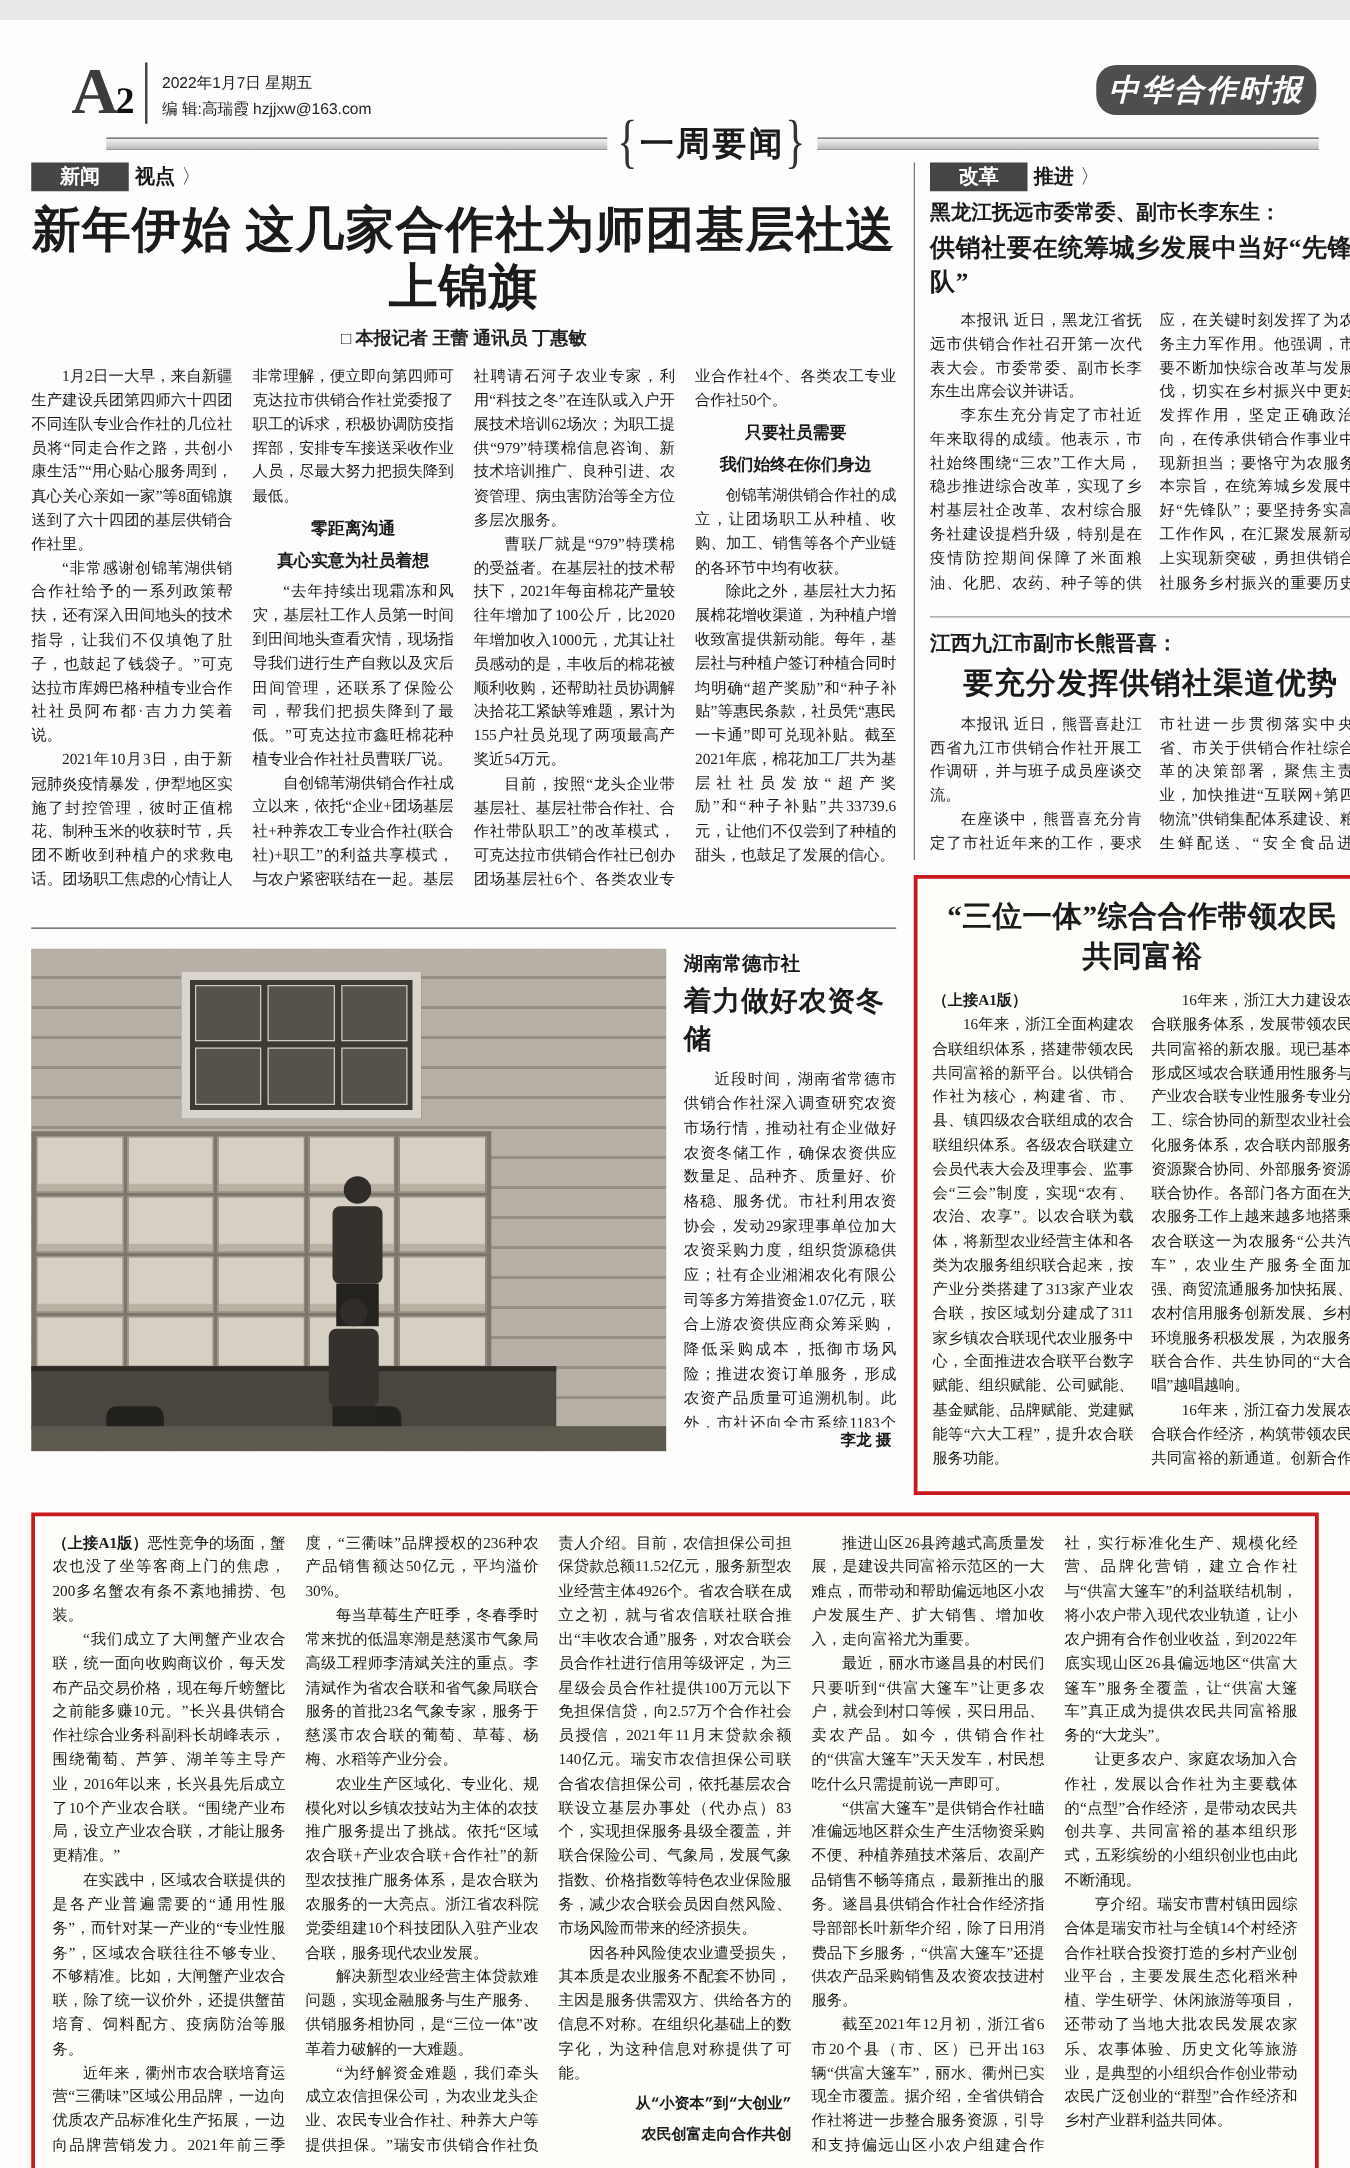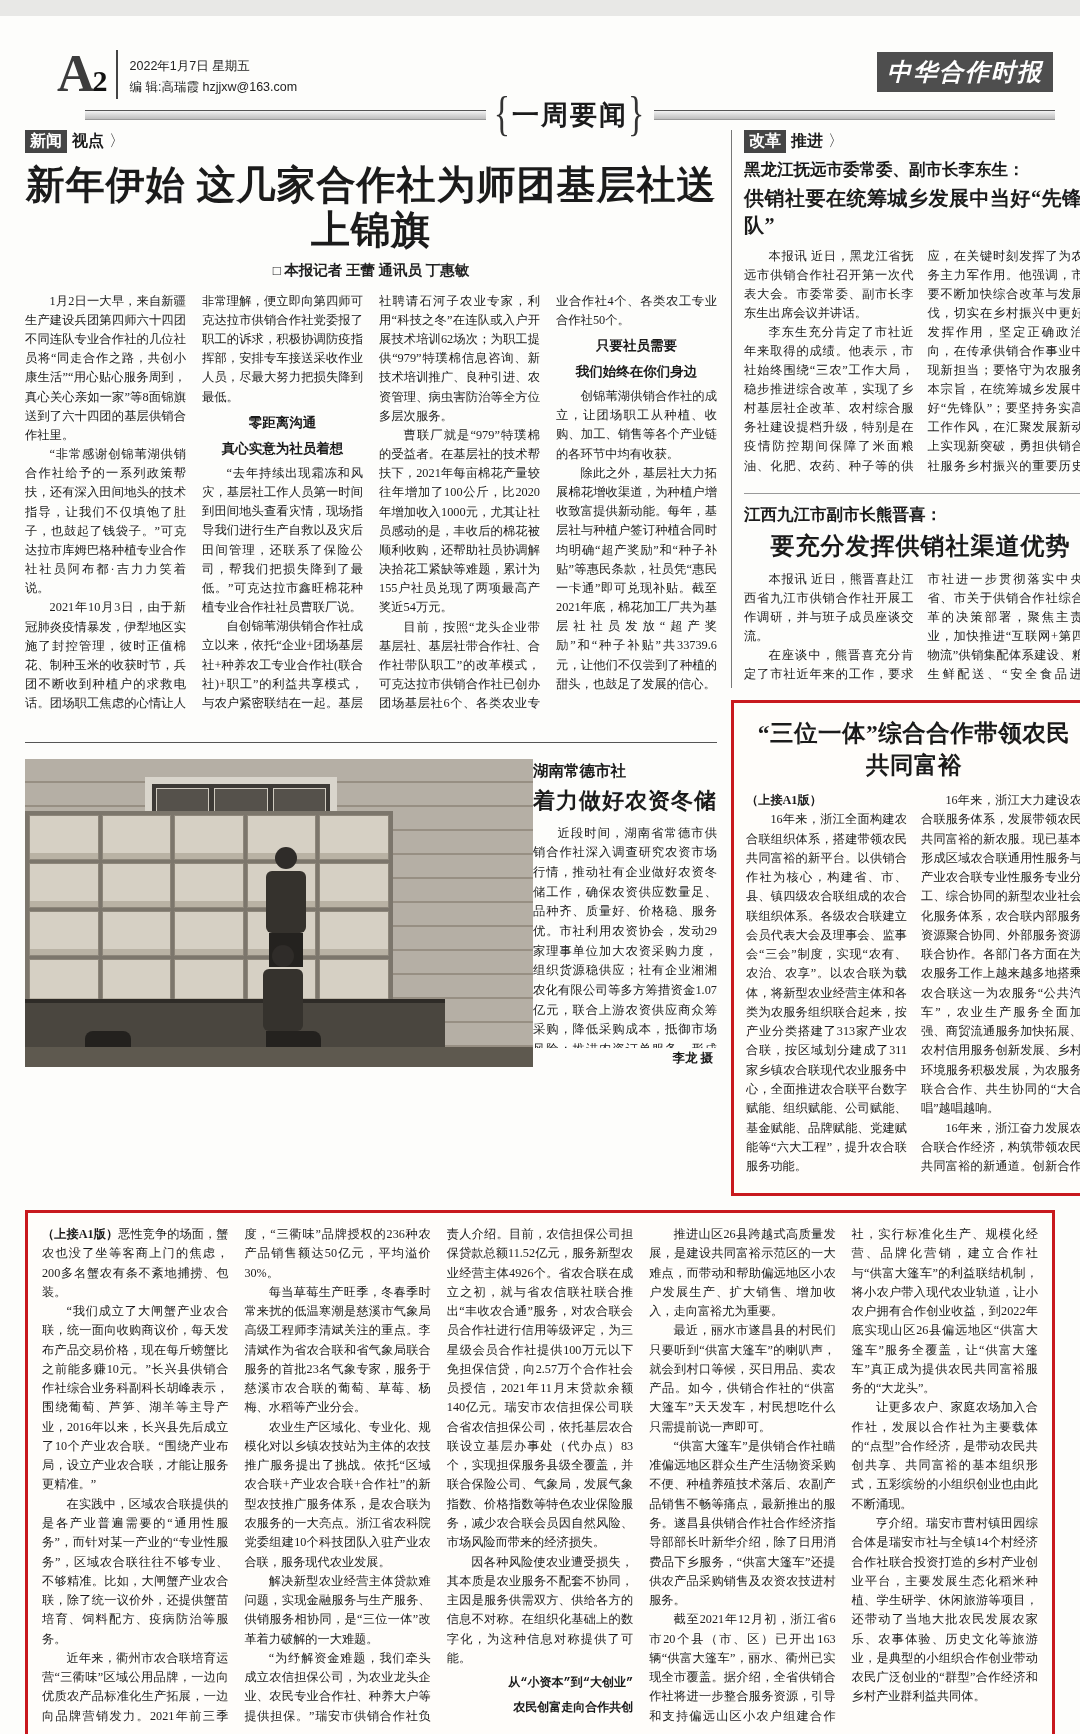--- a/index.html
+++ b/index.html
@@ -14,43 +14,43 @@
   .pageno small{font-size:30px;color:#111;}
   .hdr-meta{border-left:2px solid #444;margin-left:10px;padding-left:12px;padding-top:6px;
             font-family:"Liberation Sans",sans-serif;font-size:12.5px;color:#222;line-height:1.7;}
   .bar-row{position:absolute;left:60px;right:0;top:46px;display:flex;align-items:center;}
   .bar{flex:1;height:8px;background:linear-gradient(#f2f2f2,#bdbdbd);border-top:1.5px solid #555;border-bottom:1px solid #999;}
   .weekly-title{display:flex;align-items:center;padding:0 8px;background:#fdfdfb;
                 font-size:27px;font-weight:bold;letter-spacing:2px;}
   .brace{font-family:"Liberation Serif",serif;font-size:34px;font-weight:normal;color:#333;transform:scaleY(1.4);}
   .paper-logo{position:absolute;right:2px;top:2px;background:#4e4e4e;color:#fff;
               font-family:"Liberation Serif",serif;font-style:italic;font-weight:bold;
-              font-size:24px;letter-spacing:2px;padding:4px 10px;}
+              font-size:24px;letter-spacing:2px;padding:4px 10px;border-radius:16px;}
   
   .seclabel{display:flex;align-items:center;gap:5px;font-family:"Liberation Sans",sans-serif;
             font-size:16px;font-weight:bold;margin:10px 0 4px;}
-  .seclabel .tag{background:#454545;color:#fff;padding:1px 5px;}
+  .seclabel .tag{background:#454545;color:#fff;padding:1px 23px;}
   .seclabel .angle{font-weight:normal;color:#333;}
   
   .main{display:flex;gap:14px;margin-top:4px;}
   .lcol{width:692px;flex:none;}
   .rcol{width:366px;flex:none;}
   .rcol-top{border-left:1px solid #777;padding-left:12px;}
   
   .headline{font-size:39px;font-weight:bold;text-align:center;letter-spacing:1px;
             margin:10px 0 8px;line-height:1.15;}
   .byline{text-align:center;font-size:13.5px;margin-bottom:12px;color:#222;}
   .byline b{font-size:14.5px;}
   .body-cols{column-gap:16px;text-align:justify;font-size:12.3px;line-height:1.56;overflow:hidden;}
   .body-cols p{margin:0;text-indent:2em;}
   .body-cols h4{margin:5px 0;text-align:center;font-size:13.5px;font-family:"Liberation Sans",sans-serif;}
   .lead-body{column-count:4;height:436px;}
   .hrule{border:none;border-top:1.5px solid #555;margin:14px 0 0;}
   
-  .changde{display:flex;margin-top:16px;height:308px;justify-content:center;}
+  .changde{display:flex;gap:14px;margin-top:16px;height:402px;justify-content:center;}
   .photo{position:relative;width:508px;flex:none;background:#b8b3aa;overflow:hidden;}
   .wall{position:absolute;inset:0;
         background:repeating-linear-gradient(#b5afa5 0 22px,#978f83 22px 24px),
                    repeating-linear-gradient(90deg,rgba(0,0,0,0) 0 56px,rgba(90,82,72,.55) 56px 58px);}
   .window{position:absolute;left:120px;top:18px;width:170px;height:96px;background:#3d3a36;
           border:7px solid #d9d5cc;display:grid;grid-template-columns:1fr 1fr 1fr;grid-template-rows:1fr 1fr;gap:5px;padding:4px;}
   .window div{background:#55514b;border:1px solid #cfcabf;}
   .truckload{position:absolute;left:0;bottom:58px;width:360px;height:190px;display:grid;
              grid-template-columns:repeat(5,1fr);grid-template-rows:repeat(4,1fr);gap:3px;padding:4px;
              background:#7c766c;}
@@ -257,21 +257,21 @@
         <p class="p">在实践中，区域农合联提供的是各产业普遍需要的“通用性服务”，而针对某一产业的“专业性服务”，区域农合联往往不够专业、不够精准。比如，大闸蟹产业农合联，除了统一议价外，还提供蟹苗培育、饲料配方、疫病防治等服务。</p>
         <p class="p">近年来，衢州市农合联培育运营“三衢味”区域公用品牌，一边向优质农产品标准化生产拓展，一边向品牌营销发力。2021年前三季度，“三衢味”品牌授权的236种农产品销售额达50亿元，平均溢价30%。</p>
         <p class="p">每当草莓生产旺季，冬春季时常来扰的低温寒潮是慈溪市气象局高级工程师李清斌关注的重点。李清斌作为省农合联和省气象局联合服务的首批23名气象专家，服务于慈溪市农合联的葡萄、草莓、杨梅、水稻等产业分会。</p>
         <p class="p">农业生产区域化、专业化、规模化对以乡镇农技站为主体的农技推广服务提出了挑战。依托“区域农合联+产业农合联+合作社”的新型农技推广服务体系，是农合联为农服务的一大亮点。浙江省农科院党委组建10个科技团队入驻产业农合联，服务现代农业发展。</p>
         <p class="p">解决新型农业经营主体贷款难问题，实现金融服务与生产服务、供销服务相协同，是“三位一体”改革着力破解的一大难题。</p>
         <p class="p">“为纾解资金难题，我们牵头成立农信担保公司，为农业龙头企业、农民专业合作社、种养大户等提供担保。”瑞安市供销合作社负责人介绍。目前，农信担保公司担保贷款总额11.52亿元，服务新型农业经营主体4926个。省农合联在成立之初，就与省农信联社联合推出“丰收农合通”服务，对农合联会员合作社进行信用等级评定，为三星级会员合作社提供100万元以下免担保信贷，向2.57万个合作社会员授信，2021年11月末贷款余额140亿元。瑞安市农信担保公司联合省农信担保公司，依托基层农合联设立基层办事处（代办点）83个，实现担保服务县级全覆盖，并联合保险公司、气象局，发展气象指数、价格指数等特色农业保险服务，减少农合联会员因自然风险、市场风险而带来的经济损失。</p>
         <p class="p">因各种风险使农业遭受损失，其本质是农业服务不配套不协同，主因是服务供需双方、供给各方的信息不对称。在组织化基础上的数字化，为这种信息对称提供了可能。</p>
         <h4>从“小资本”到“大创业”</h4>
         <h4>农民创富走向合作共创</h4>
         <p class="p">推进山区26县跨越式高质量发展，是建设共同富裕示范区的一大难点，而带动和帮助偏远地区小农户发展生产、扩大销售、增加收入，走向富裕尤为重要。</p>
-        <p class="p">最近，丽水市遂昌县的村民们只要听到“供富大篷车”的喇叭声，就会到村口等候，买日用品、卖农产品。如今，供销合作社的“供富大篷车”天天发车，村民想吃什么只需提前说一声即可。</p>
+        <p class="p">最近，丽水市遂昌县的村民们只要听到“供富大篷车”让更多农户，就会到村口等候，买日用品、卖农产品。如今，供销合作社的“供富大篷车”天天发车，村民想吃什么只需提前说一声即可。</p>
         <p class="p">“供富大篷车”是供销合作社瞄准偏远地区群众生产生活物资采购不便、种植养殖技术落后、农副产品销售不畅等痛点，最新推出的服务。遂昌县供销合作社合作经济指导部部长叶新华介绍，除了日用消费品下乡服务，“供富大篷车”还提供农产品采购销售及农资农技进村服务。</p>
         <p class="p">截至2021年12月初，浙江省6市20个县（市、区）已开出163辆“供富大篷车”，丽水、衢州已实现全市覆盖。据介绍，全省供销合作社将进一步整合服务资源，引导和支持偏远山区小农户组建合作社，实行标准化生产、规模化经营、品牌化营销，建立合作社与“供富大篷车”的利益联结机制，将小农户带入现代农业轨道，让小农户拥有合作创业收益，到2022年底实现山区26县偏远地区“供富大篷车”服务全覆盖，让“供富大篷车”真正成为提供农民共同富裕服务的“大龙头”。</p>
         <p class="p">让更多农户、家庭农场加入合作社，发展以合作社为主要载体的“点型”合作经济，是带动农民共创共享、共同富裕的基本组织形式，五彩缤纷的小组织创业也由此不断涌现。</p>
         <p class="p">亨介绍。瑞安市曹村镇田园综合体是瑞安市社与全镇14个村经济合作社联合投资打造的乡村产业创业平台，主要发展生态化稻米种植、学生研学、休闲旅游等项目，还带动了当地大批农民发展农家乐、农事体验、历史文化等旅游业，是典型的小组织合作创业带动农民广泛创业的“群型”合作经济和乡村产业群利益共同体。</p>
       </div>
   </div>
 
 </div>
 
 </body></html>

